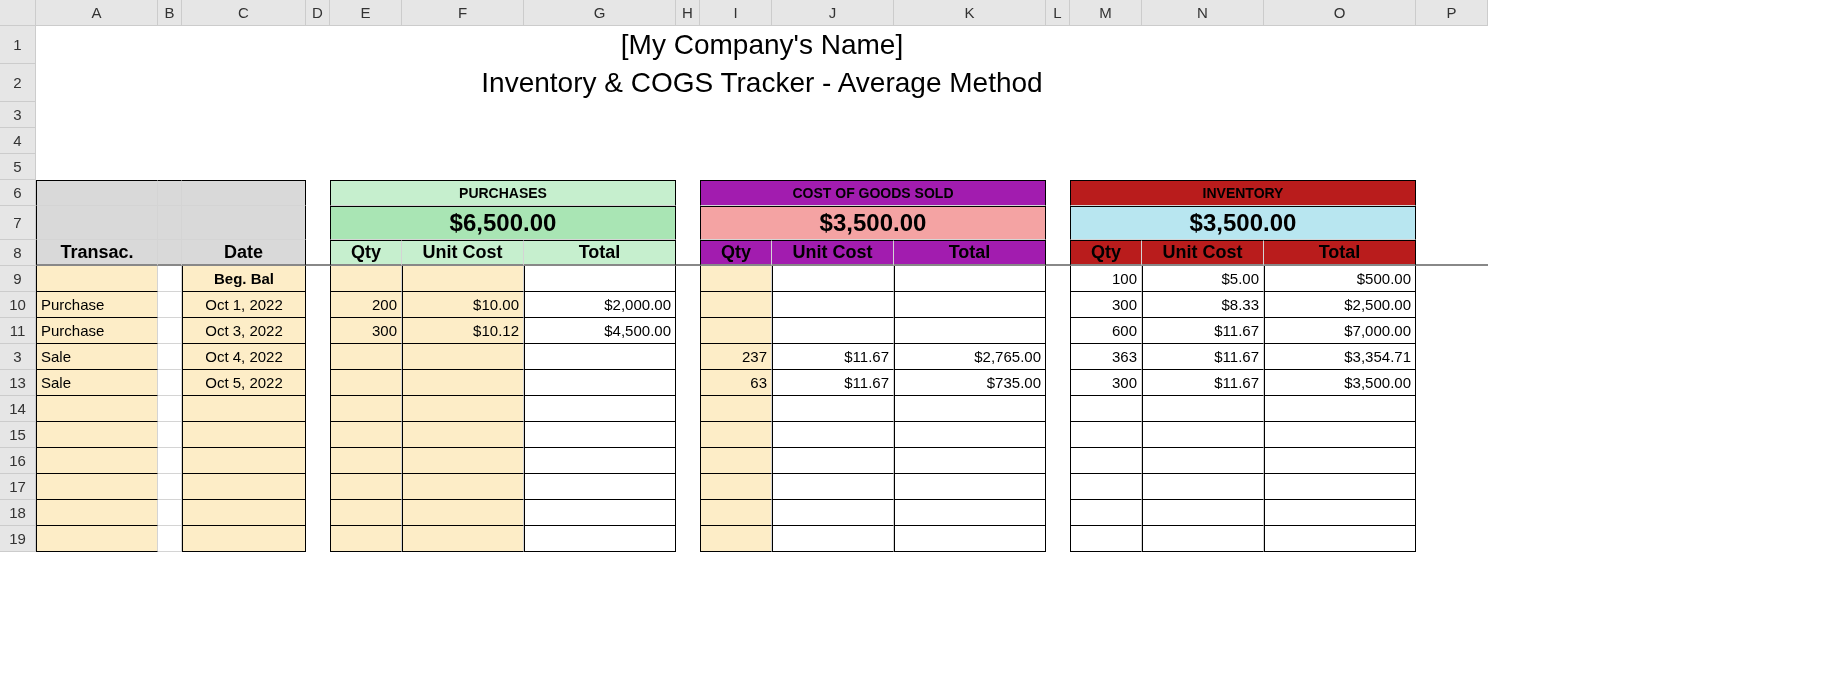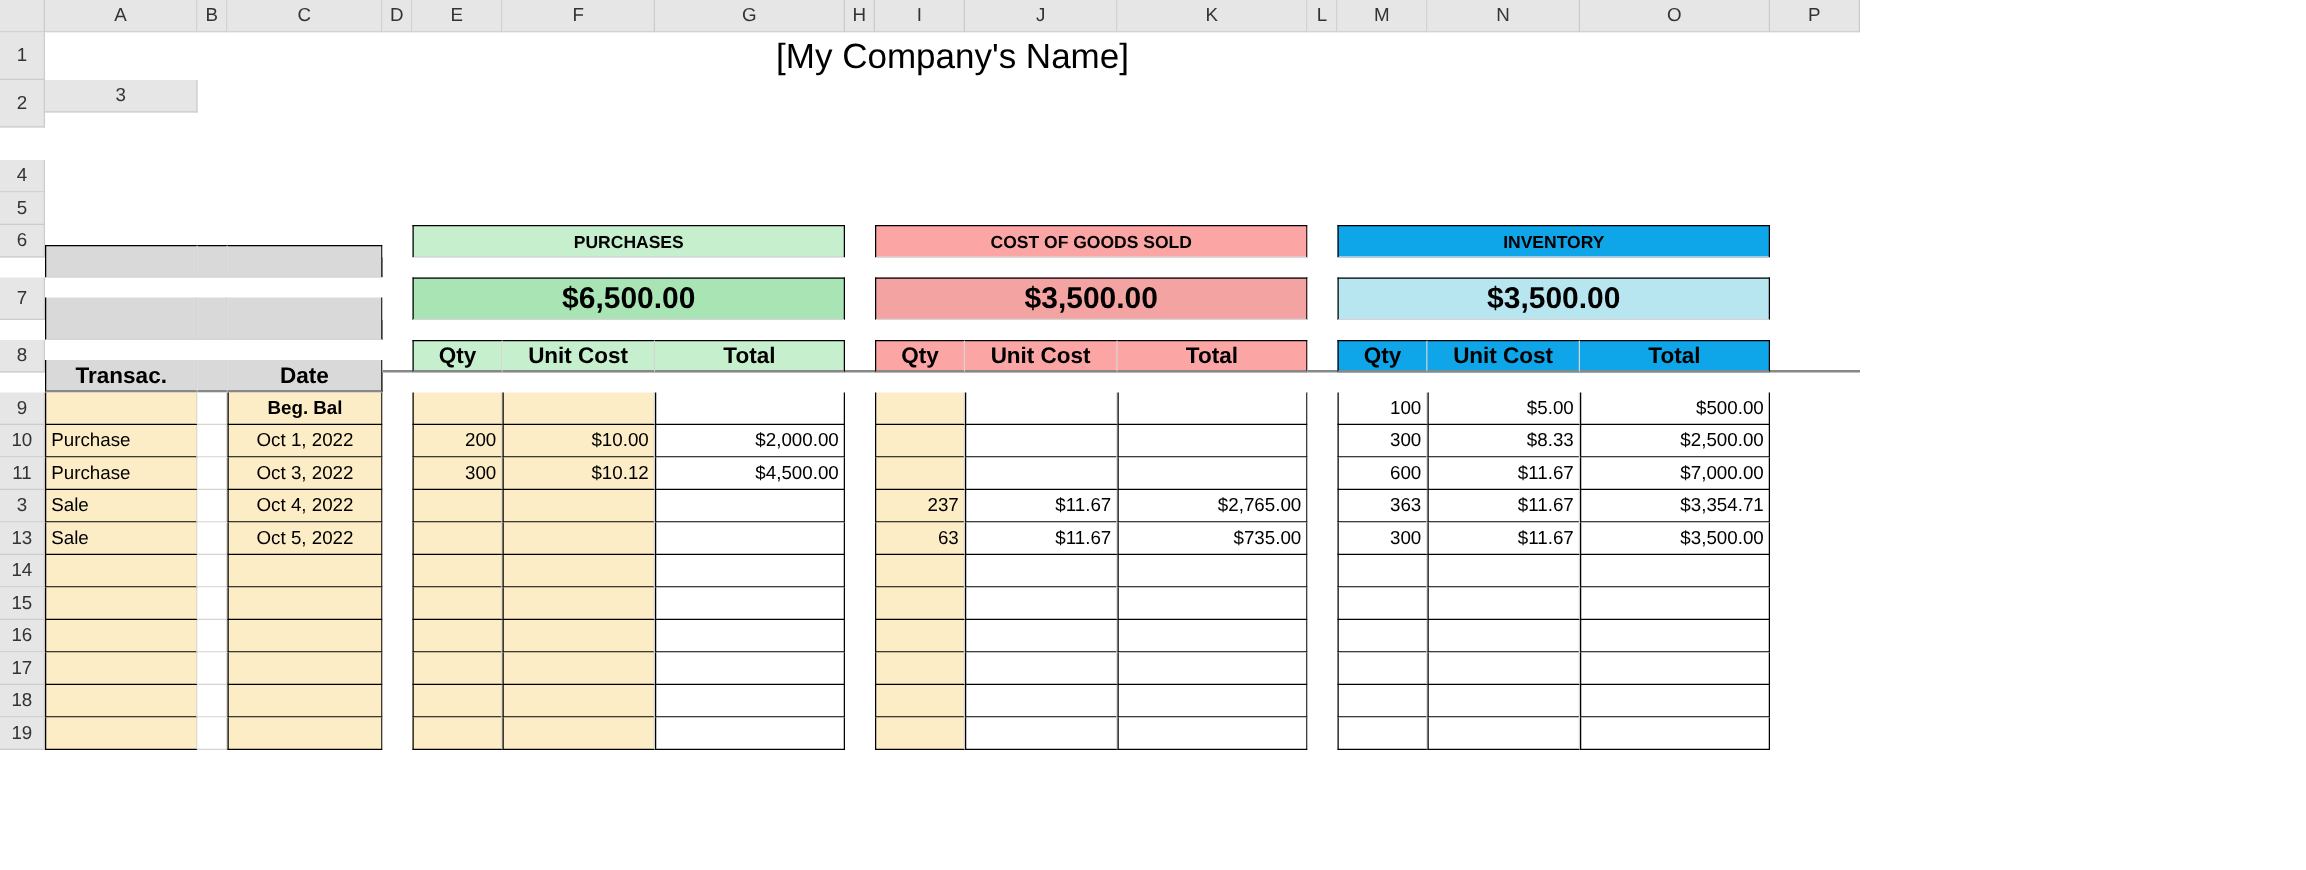--- a/index.html
+++ b/index.html
@@ -46,26 +46,26 @@
     background: #fff;
     display: flex;
     align-items: center;
     justify-content: center;
     font-weight: normal;
     font-size: 28px;
     height: 38px;
     border: none;
   }
   .blankrow { grid-column: 2 / 18; background:#fff; height:26px; }
-  .grey { background: #d9d9d9; margin-top: 16px; }
+  .grey { background: #d9d9d9; }
   .green-light { background: #c6efce; }
   .green { background: #a9e5b4; }
-  .red-light { background: #fca5a5; }
+  .red-light { background: #a21caf; }
   .red { background: #f4a3a3; }
-  .blue-light { background: #0ea5e9; }
+  .blue-light { background: #b91c1c; }
   .blue { background: #b8e6f0; }
   .cream { background: #fdedc7; text-align: center; }
   .bold { font-weight: bold; }
   .center { justify-content: center; text-align: center; }
   .right { justify-content: flex-end; text-align: right; }
   .noborder { border: none; }
   .border-top { border-top: 1px solid #000; }
   .border-bottom { border-bottom: 1px solid #000; }
   .border-left { border-left: 1px solid #000; }
   .border-right-b { border-right: 1px solid #000; }
@@ -95,20 +95,21 @@
   <div class="colhdr">L</div>
   <div class="colhdr">M</div>
   <div class="colhdr">N</div>
   <div class="colhdr">O</div>
   <div class="colhdr">P</div>
 
   <div class="rowhdr r1">1</div>
   <div class="title1">[My Company's Name]</div>
 
   <div class="rowhdr r2">2</div>
+  <div class="title2">Inventory &amp; COGS Tracker - Average Method</div>
 
   <div class="rowhdr">3</div>
     <div class="blankrow"></div>
   <div class="rowhdr">4</div>
     <div class="blankrow"></div>
   <div class="rowhdr">5</div>
     <div class="blankrow"></div>
 
   <div class="rowhdr">6</div>
   <div class="cell grey border-top border-left"></div>

